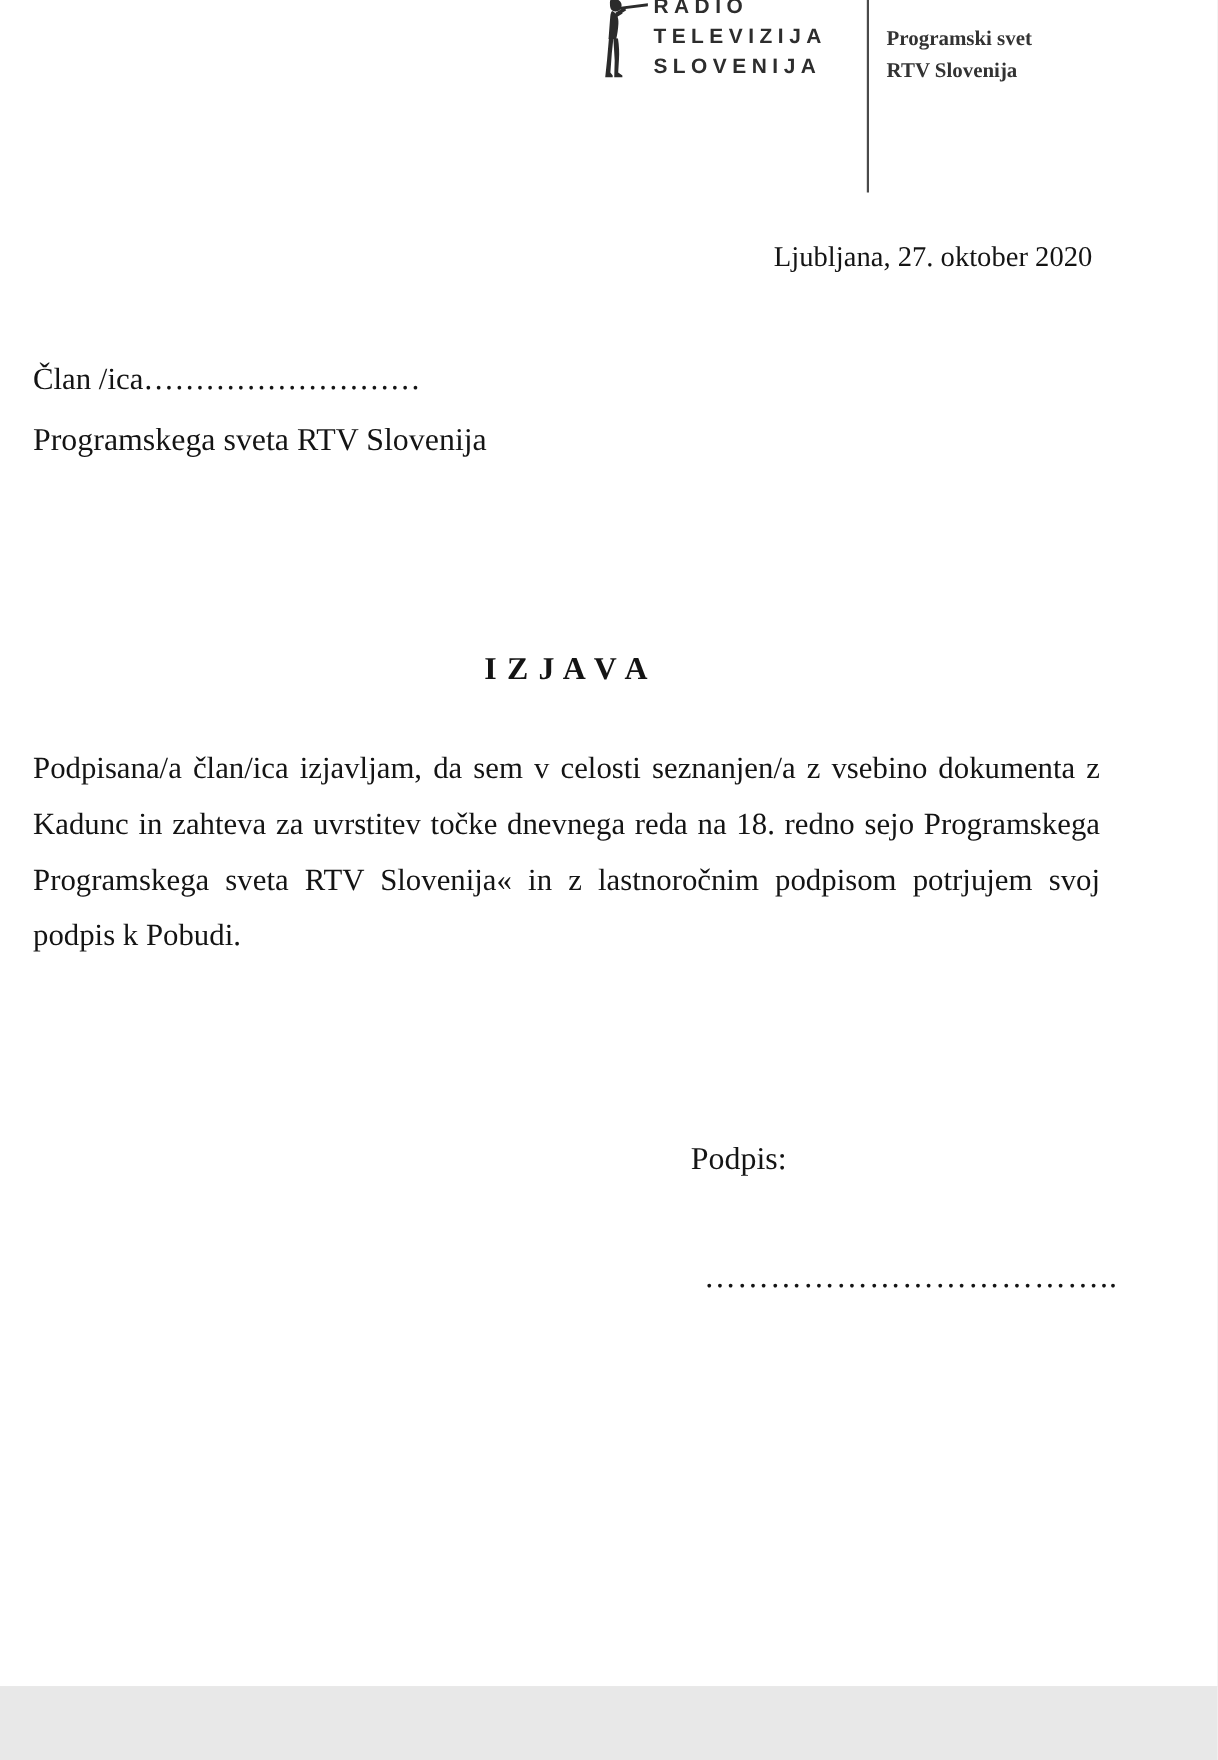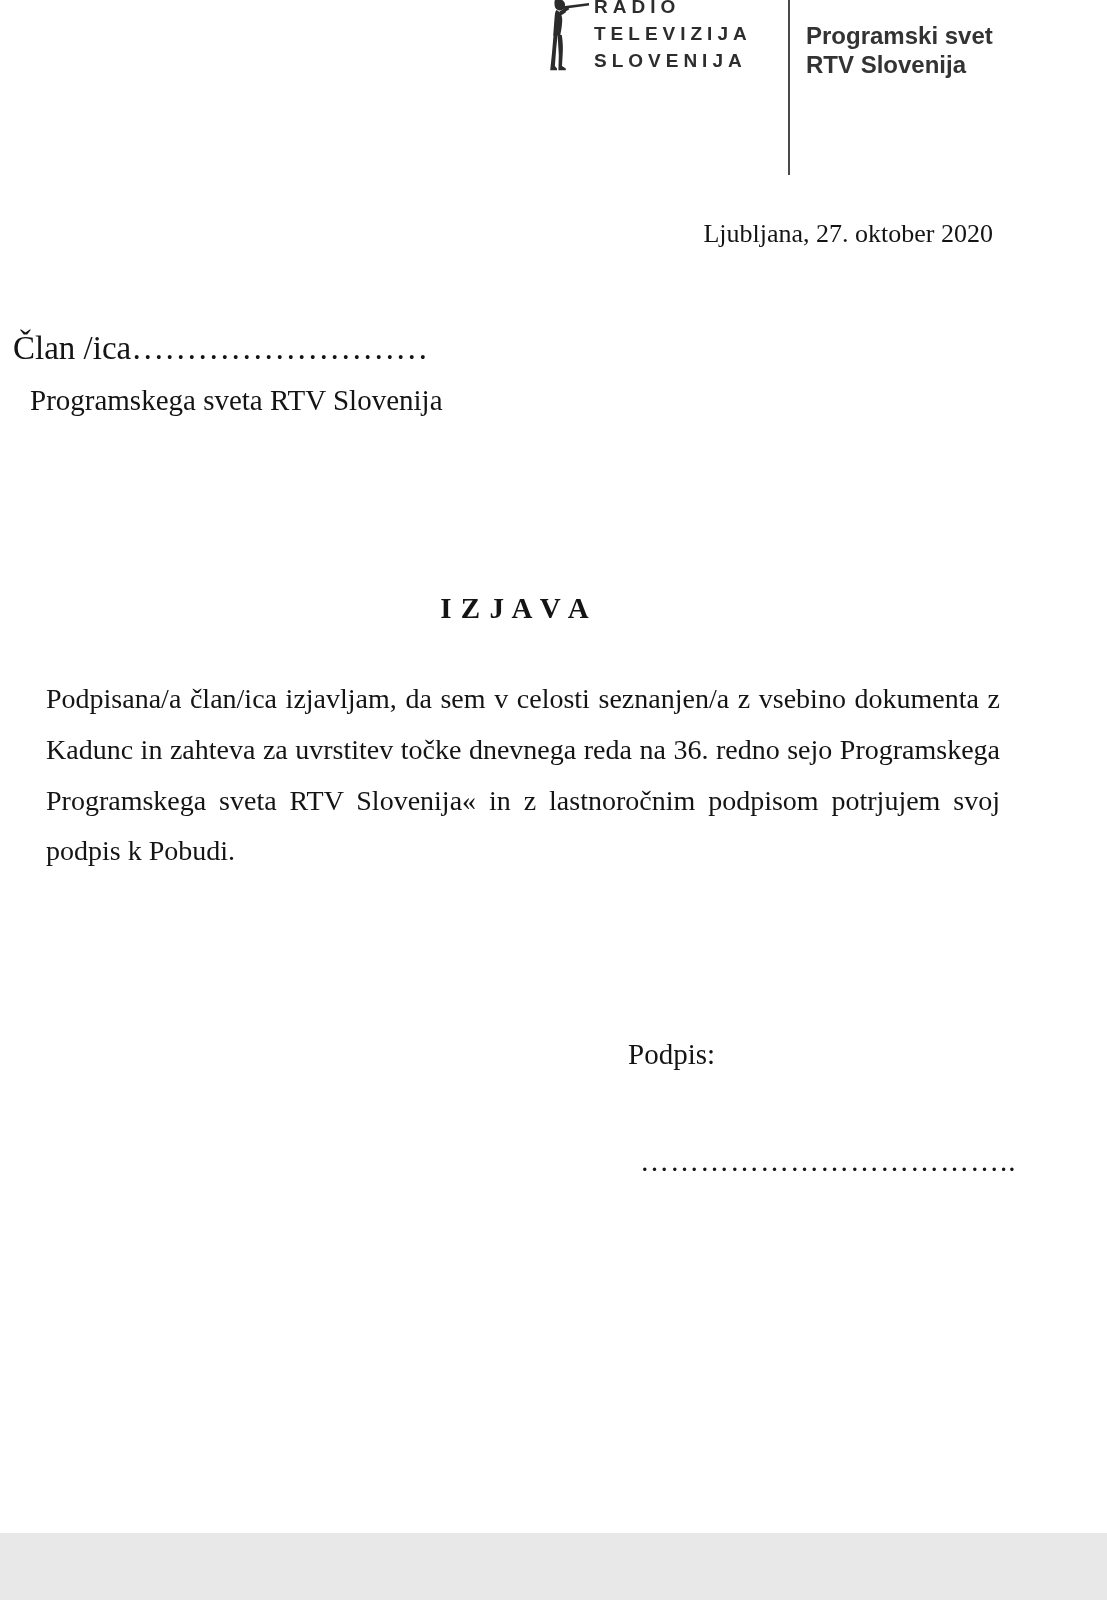--- a/index.html
+++ b/index.html
@@ -17,48 +17,47 @@
   .logo-figure{position:absolute;left:540px;top:0;width:50px;height:72px;}
   .logo-wordmark{
     position:absolute;left:594px;top:-7px;
     font-family:"Liberation Sans", sans-serif;
     font-weight:bold;font-size:19px;line-height:27px;
     letter-spacing:5px;color:#2d2d2d;white-space:nowrap;
   }
   .lh-divider{position:absolute;left:788px;top:0;width:2px;height:175px;background:#4a4a4a;}
   .lh-org{
     position:absolute;left:806px;top:21px;
-    font-family:Liberation Sans, sans-serif;
-    font-weight:bold;font-size:24px;line-height:29px;color:#333333;white-space:nowrap;
+    font-family:Liberation Serif, serif;
+    font-weight:bold;font-size:19px;line-height:29px;color:#333333;white-space:nowrap;
   }
   .lh-contact{
     position:absolute;left:806px;top:101px;
     font-family:"Liberation Sans", sans-serif;
     font-size:16.5px;line-height:22px;color:#3d3d3d;white-space:nowrap;
   }
 
   
   .dateline{
     position:absolute;top:219px;right:114px;
     font-size:26px;white-space:nowrap;
   }
-  .addr-line1{position:absolute;left:13px;top:330px;font-size:33px;white-space:nowrap;}
+  .addr-line1{position:absolute;left:30px;top:330px;font-size:28px;white-space:nowrap;}
   .addr-line2{position:absolute;left:30px;top:384px;font-size:29px;white-space:nowrap;}
 
   .doc-title{
     position:absolute;left:30px;top:592px;width:970px;
     text-align:center;font-weight:bold;font-size:29px;letter-spacing:1px;
   }
 
   .body-block{position:absolute;left:30px;top:674px;width:970px;}
   .body-line{
     font-size:28px;line-height:50.8px;
     text-align:justify;text-align-last:justify;
     white-space:normal;
-    margin-left:16px;
   }
   .body-line.last{text-align:right;text-align-last:left;}
 
   .sign-label{position:absolute;left:628px;top:1038px;font-size:29px;white-space:nowrap;}
   .sign-line{position:absolute;left:640px;top:1145px;font-size:29px;letter-spacing:1px;white-space:nowrap;}
 </style>
 </head>
 <body>
 
 <div class="page">
@@ -93,21 +92,21 @@
 
   <div class="dateline">Ljubljana, 27. oktober 2020</div>
 
   <div class="addr-line1">Član /ica………………………</div>
   <div class="addr-line2">Programskega sveta RTV Slovenija</div>
 
   <div class="doc-title">I Z J A V A</div>
 
   <div class="body-block">
     <div class="body-line">Podpisana/a član/ica izjavljam, da sem v celosti seznanjen/a z vsebino dokumenta z</div>
-    <div class="body-line">Kadunc in zahteva za uvrstitev točke dnevnega reda na 36. redno sejo Programskega</div>
+    <div class="body-line">Kadunc in zahteva za uvrstitev točke dnevnega reda na 18. redno sejo Programskega</div>
     <div class="body-line">Programskega sveta RTV Slovenija« in z lastnoročnim podpisom potrjujem svoj</div>
     <div class="body-line last">podpis k Pobudi.</div>
   </div>
 
   <div class="sign-label">Podpis:</div>
   <div class="sign-line">………………………………..</div>
 
 </div>
 
 </body></html>

